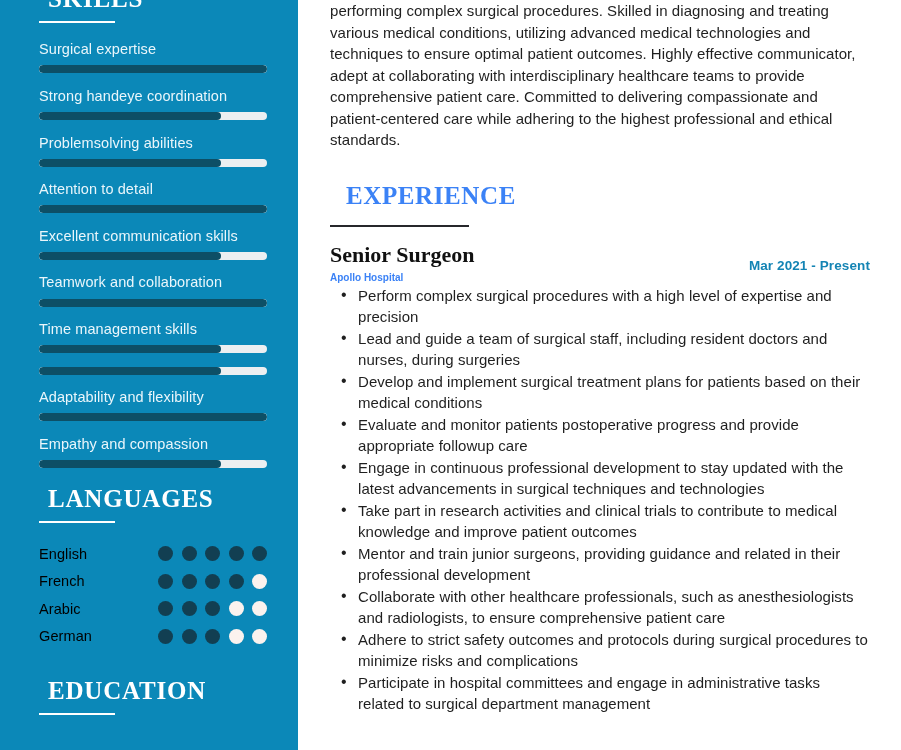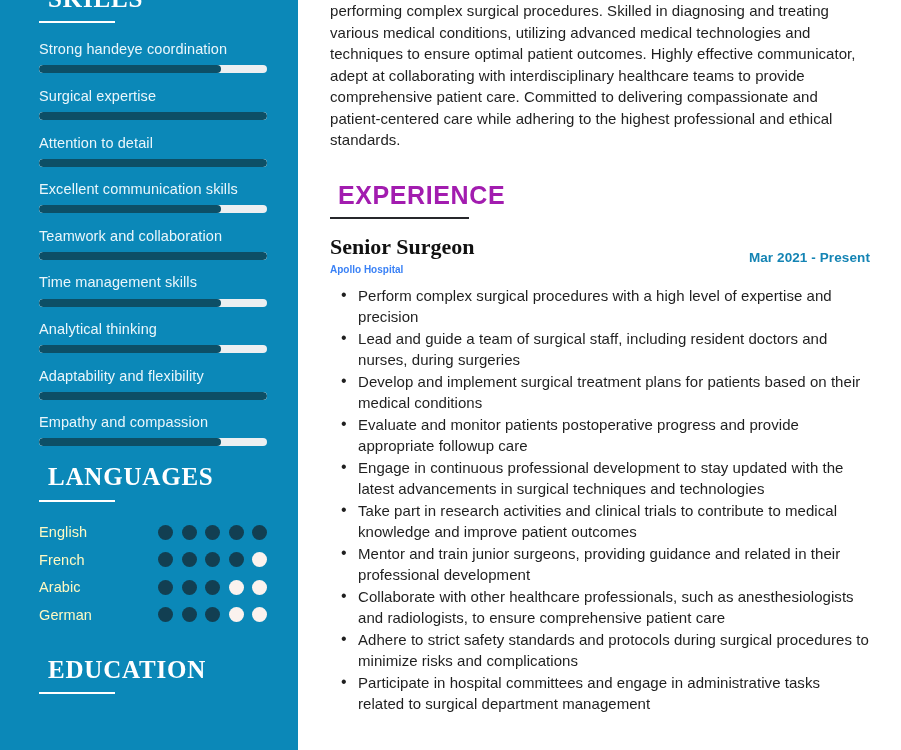--- a/index.html
+++ b/index.html
@@ -85,21 +85,21 @@
   .lang-block {
     margin-top: 4px;
   }
   .lang-row {
     display: flex;
     align-items: center;
     height: 27.5px;
   }
   .lang-name {
     font-size: 14.5px;
-    color: #fef9c3;
+    color: #000000;
     width: 125px;
     letter-spacing: 0.1px;
   }
   .lang-dots {
     display: flex;
     gap: 8.5px;
   }
   .dot {
     width: 15px;
     height: 15px;
@@ -122,26 +122,26 @@
   }
   .summary {
     font-size: 15px;
     line-height: 21.5px;
     color: #1f1f1f;
     margin: 0;
     padding-top: 0;
     letter-spacing: 0.05px;
   }
   .main-heading {
-    font-family: Liberation Sans, sans-serif;
-    font-weight: 700;
-    color: #a21caf;
+    font-family: Liberation Serif, serif;
+    font-weight: 700;
+    color: #3b82f6;
     font-size: 25px;
     letter-spacing: 0.6px;
-    margin: 8px;
+    margin: 16px;
     line-height: 1.1;
   }
   .main-rule {
     width: 139px;
     height: 2px;
     background: #26272b;
     margin-top: 7px;
     margin-bottom: 14px;
   }
   .job-head {
@@ -166,21 +166,21 @@
   }
   .job-date {
     font-size: 13.5px;
     font-weight: 700;
     color: #1484b4;
     white-space: nowrap;
     margin-top: 17px;
     letter-spacing: 0.1px;
   }
   ul.duties {
-    margin: 9px 0 0 0;
+    margin: 1px 0 0 0;
     padding-left: 28px;
     list-style: none;
   }
   ul.duties li {
     position: relative;
     font-size: 15px;
     line-height: 21.5px;
     color: #1f1f1f;
     margin-bottom: 0px;
     letter-spacing: 0.05px;
@@ -199,57 +199,62 @@
 
 <div class="resume">
 
   <aside class="sidebar">
 
     <section class="side-section" style="padding-top:0;">
       <h2 class="side-heading" style="margin-top:-14px;">SKILLS</h2>
       <div class="side-rule"></div>
       <div id="skills-list">
           <div class="skill">
+            <div class="skill-label">Surgical expertise</div>
+            <div class="skill-track">
+              <div class="skill-fill" style="width: 100%;"></div>
+            </div>
+          </div>
+          <div class="skill">
             <div class="skill-label">Strong handeye coordination</div>
             <div class="skill-track">
               <div class="skill-fill" style="width: 80%;"></div>
             </div>
           </div>
           <div class="skill">
-            <div class="skill-label">Surgical expertise</div>
+            <div class="skill-label">Problemsolving abilities</div>
+            <div class="skill-track">
+              <div class="skill-fill" style="width: 80%;"></div>
+            </div>
+          </div>
+          <div class="skill">
+            <div class="skill-label">Attention to detail</div>
             <div class="skill-track">
               <div class="skill-fill" style="width: 100%;"></div>
             </div>
           </div>
           <div class="skill">
-            <div class="skill-label">Attention to detail</div>
+            <div class="skill-label">Excellent communication skills</div>
+            <div class="skill-track">
+              <div class="skill-fill" style="width: 80%;"></div>
+            </div>
+          </div>
+          <div class="skill">
+            <div class="skill-label">Teamwork and collaboration</div>
             <div class="skill-track">
               <div class="skill-fill" style="width: 100%;"></div>
             </div>
           </div>
           <div class="skill">
-            <div class="skill-label">Excellent communication skills</div>
-            <div class="skill-track">
-              <div class="skill-fill" style="width: 80%;"></div>
-            </div>
-          </div>
-          <div class="skill">
-            <div class="skill-label">Teamwork and collaboration</div>
-            <div class="skill-track">
-              <div class="skill-fill" style="width: 100%;"></div>
-            </div>
-          </div>
-          <div class="skill">
             <div class="skill-label">Time management skills</div>
             <div class="skill-track">
               <div class="skill-fill" style="width: 80%;"></div>
             </div>
           </div>
           <div class="skill">
-            <div class="skill-label">Analytical thinking</div>
             <div class="skill-track">
               <div class="skill-fill" style="width: 80%;"></div>
             </div>
           </div>
           <div class="skill">
             <div class="skill-label">Adaptability and flexibility</div>
             <div class="skill-track">
               <div class="skill-fill" style="width: 100%;"></div>
             </div>
           </div>
@@ -334,21 +339,21 @@
             </div>
             <ul class="duties">
               <li>Perform complex surgical procedures with a high level of expertise and precision</li>
               <li>Lead and guide a team of surgical staff, including resident doctors and nurses, during surgeries</li>
               <li>Develop and implement surgical treatment plans for patients based on their medical conditions</li>
               <li>Evaluate and monitor patients postoperative progress and provide appropriate followup care</li>
               <li>Engage in continuous professional development to stay updated with the latest advancements in surgical techniques and technologies</li>
               <li>Take part in research activities and clinical trials to contribute to medical knowledge and improve patient outcomes</li>
               <li>Mentor and train junior surgeons, providing guidance and related in their professional development</li>
               <li>Collaborate with other healthcare professionals, such as anesthesiologists and radiologists, to ensure comprehensive patient care</li>
-              <li>Adhere to strict safety standards and protocols during surgical procedures to minimize risks and complications</li>
+              <li>Adhere to strict safety outcomes and protocols during surgical procedures to minimize risks and complications</li>
               <li>Participate in hospital committees and engage in administrative tasks related to surgical department management</li>
             </ul>
           </div>
         </div>
     </section>
 
   </main>
 </div>
 
 </body></html>

